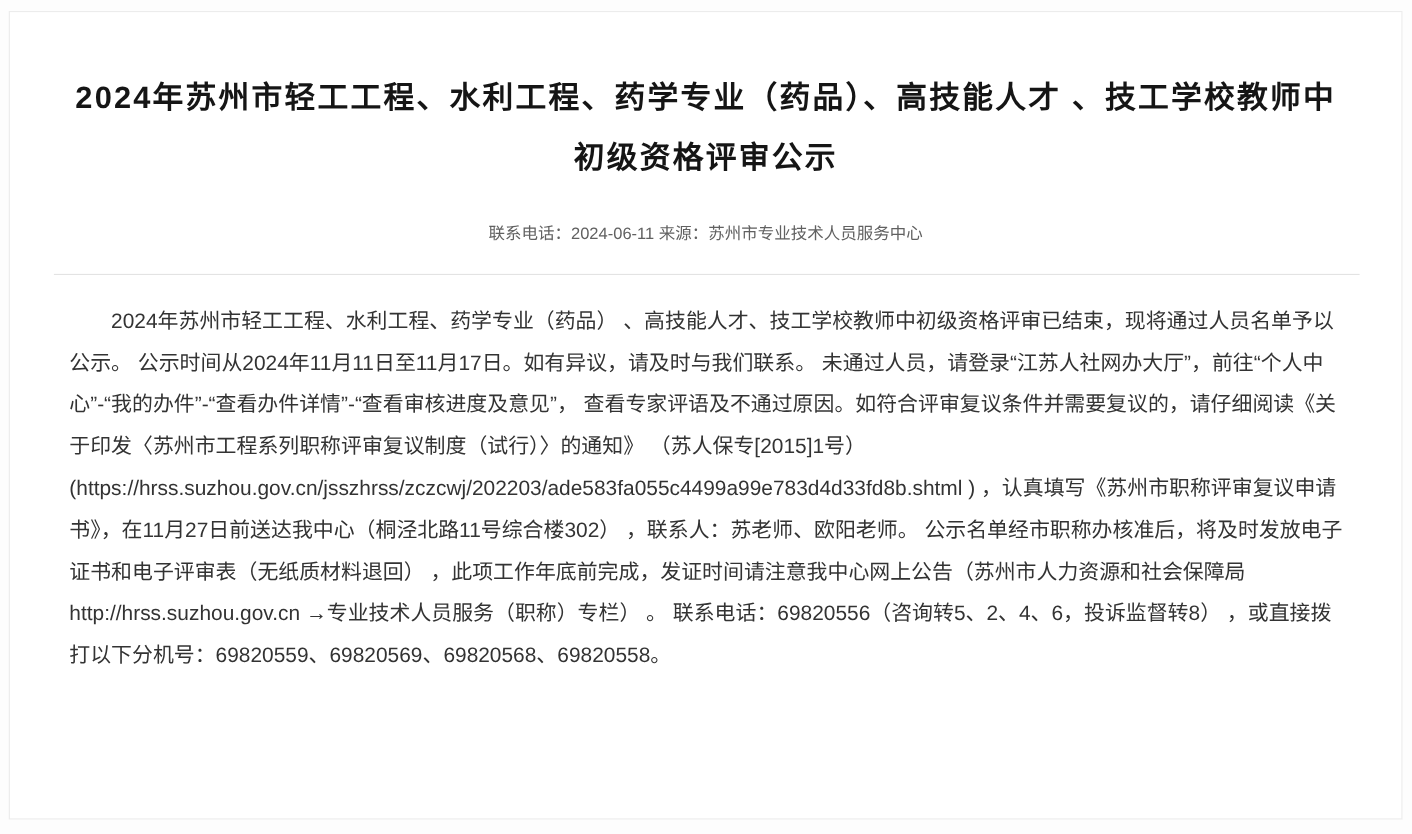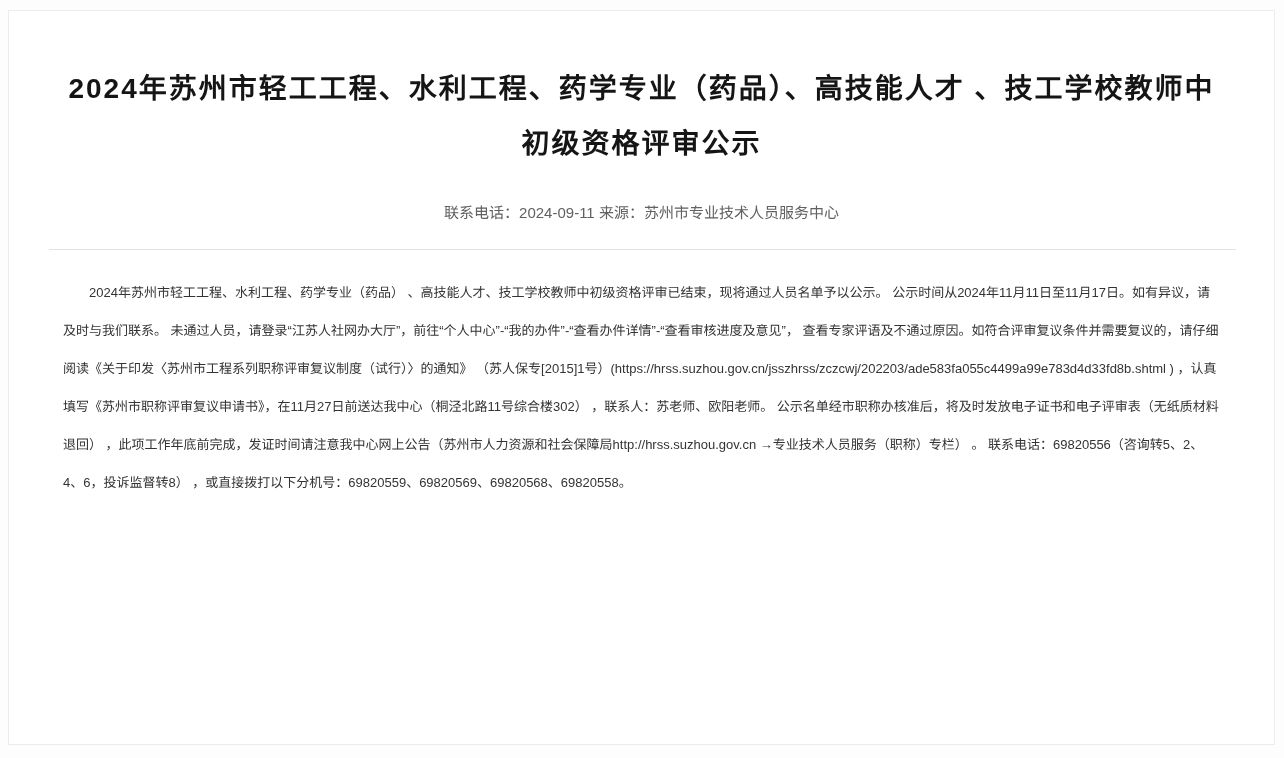--- a/index.html
+++ b/index.html
@@ -44,21 +44,21 @@
   .meta-item + .meta-item { }
   .divider {
     margin: 26px 38px 0 40px;
     border-bottom: 1px solid var(--color-divider, #e3e3e3);
   }
   .content {
     margin: 24px 52px 0 54px;
   }
   .body-text {
     margin: 0;
-    font-size: 13px;
+    font-size: 19px;
     line-height: 38px;
     text-indent: 2em;
     color: var(--color-body-text, #333333);
     word-break: break-word;
   }
   .attachment {
     margin: 15px 0 0 0;
     font-size: 19px;
     line-height: 38px;
     text-indent: 2em;
@@ -73,21 +73,21 @@
 </head>
 <body>
 
 <div class="page">
   <div class="card">
 
     <h1 class="title">2024年苏州市轻工工程、水利工程、药学专业（药品）、高技能人才 、技工学校教师中初级资格评审公示</h1>
 
     <div class="meta">
       <span class="meta-item">
-        <span>联系电话：</span><span>2024-09-11</span>
+        <span>联系电话：</span><span>2024-06-11</span>
       </span>
       <span class="meta-item">
         <span>来源：</span><span>苏州市专业技术人员服务中心</span>
       </span>
     </div>
 
     <div class="divider"></div>
 
     <div class="content">
       <p class="body-text">2024年苏州市轻工工程、水利工程、药学专业（药品） 、高技能人才、技工学校教师中初级资格评审已结束，现将通过人员名单予以公示。 公示时间从2024年11月11日至11月17日。如有异议，请及时与我们联系。 未通过人员，请登录“江苏人社网办大厅”，前往“个人中心”-“我的办件”-“查看办件详情”-“查看审核进度及意见”， 查看专家评语及不通过原因。如符合评审复议条件并需要复议的，请仔细阅读《关于印发〈苏州市工程系列职称评审复议制度（试行）〉的通知》 （苏人保专[2015]1号）(https://hrss.suzhou.gov.cn/jsszhrss/zczcwj/202203/ade583fa055c4499a99e783d4d33fd8b.shtml ) ，认真填写《苏州市职称评审复议申请书》，在11月27日前送达我中心（桐泾北路11号综合楼302） ，联系人：苏老师、欧阳老师。 公示名单经市职称办核准后，将及时发放电子证书和电子评审表（无纸质材料退回） ，此项工作年底前完成，发证时间请注意我中心网上公告（苏州市人力资源和社会保障局http://hrss.suzhou.gov.cn →专业技术人员服务（职称）专栏） 。 联系电话：69820556（咨询转5、2、4、6，投诉监督转8） ，或直接拨打以下分机号：69820559、69820569、69820568、69820558。</p>

